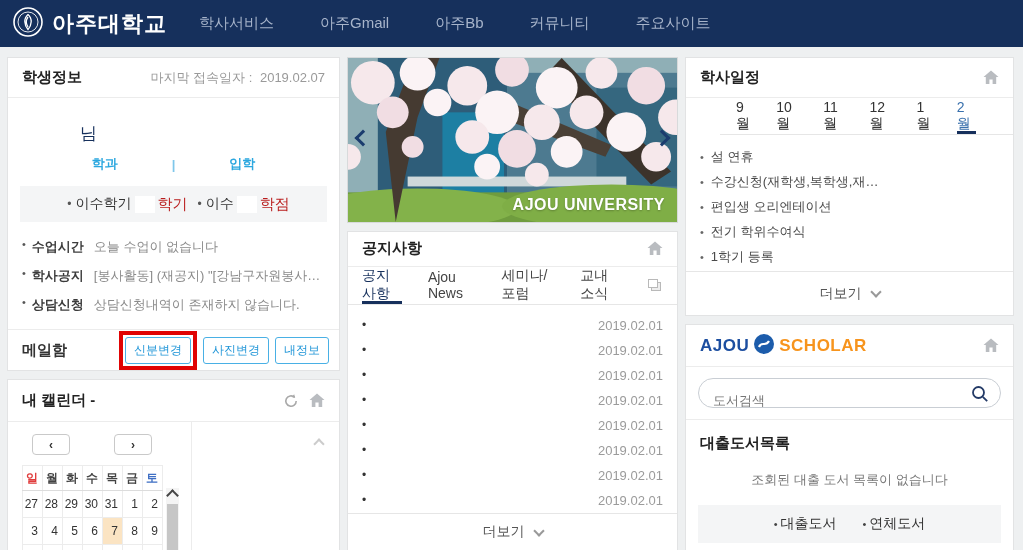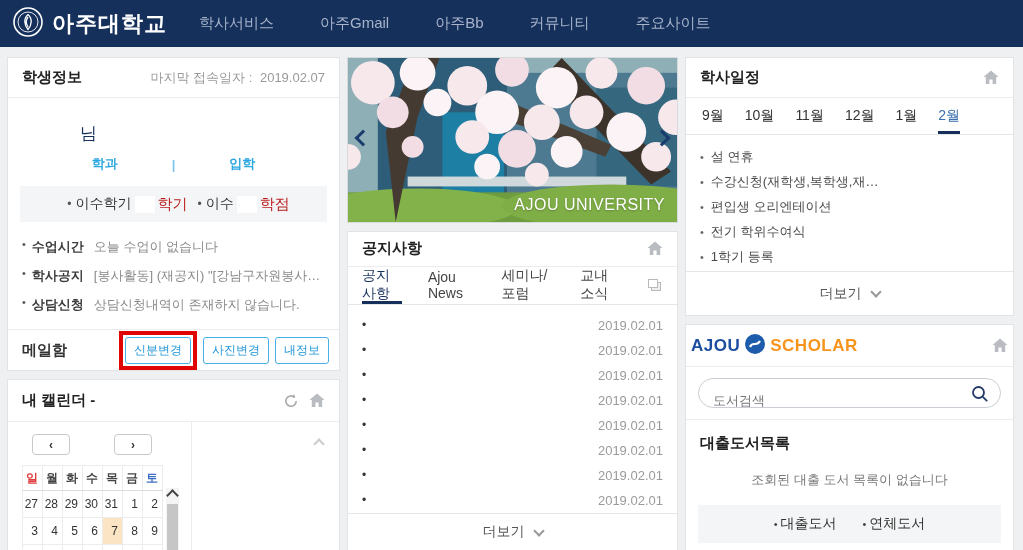--- a/index.html
+++ b/index.html
@@ -75,21 +75,21 @@
   .cal-scroll .arrow { display:block; width:9px; height:9px; margin:3px auto 4px;
     border-left:2px solid #444; border-top:2px solid #444; transform:rotate(45deg); }
   .cal-scroll .thumb { width:11px; height:88px; margin:0 auto; background:#c6c6c6; }
   .cal-divider { position:absolute; left:183px; top:0; bottom:-160px; width:1px; background:#ececec; }
   .cal-right-chev { position:absolute; right:16px; top:14px; }
 
   
   .carousel { position:relative; height:166px; border:1px solid #d8dadb; margin-bottom:8px;
     overflow:hidden; background:#8aa9b0; }
   .carousel svg { display:block; width:100%; height:100%; }
-  .car-caption { position:absolute; right:12px; bottom:8px; color:#fff; font-weight:normal;
+  .car-caption { position:absolute; right:12px; bottom:8px; color:#fff; font-weight:bold;
     font-size:16px; letter-spacing:.5px; text-shadow:0 1px 2px rgba(0,0,0,.25); }
   .car-arrow { position:absolute; top:50%; margin-top:-8px; width:12px; height:12px;
     border-left:3px solid #1b3c6e; border-top:3px solid #1b3c6e; cursor:pointer; }
   .car-arrow.left { left:9px; transform:rotate(-45deg); }
   .car-arrow.right { right:9px; transform:rotate(135deg); }
 
   
   .notice-panel { height:321px; display:flex; flex-direction:column; }
   .tabs { display:flex; align-items:stretch; height:38px; border-bottom:1px solid #e6e6e6;
     padding:0 14px; }
@@ -101,32 +101,32 @@
   ul.notice-list li { display:flex; align-items:center; height:25px; cursor:pointer; }
   ul.notice-list li::before { content:"•"; color:#333; font-size:12px; margin-right:8px; }
   ul.notice-list .ttl { flex:1; font-size:13px; color:#333; }
   ul.notice-list .date { color:#9b9b9b; font-size:13px; }
   .more-row { border-top:1px solid #e6e6e6; height:44px; display:flex; align-items:center;
     justify-content:center; gap:10px; cursor:pointer; }
   .more-row span.txt { font-size:14px; color:#555; }
 
   
   .months { display:flex; height:37px; align-items:stretch; border-bottom:1px solid #e6e6e6;
-    padding:0 16px; }
+    padding:0 16px;margin-left:34px; }
   .month { font-size:14px; color:#333; display:flex; align-items:center; margin-right:21px;
     cursor:pointer; border-bottom:3px solid transparent; padding-top:2px; }
   .month.active { color:#3a71ad; border-bottom-color:#16305c; }
   ul.sched-list { list-style:none; padding:9px 14px 2px; }
   ul.sched-list li { display:flex; align-items:center; height:25px; font-size:13px; color:#4a4a4a;
     cursor:pointer; white-space:nowrap; overflow:hidden; }
   ul.sched-list li::before { content:"•"; color:#666; font-size:11px; margin-right:7px; }
 
   
   .scholar-panel { height:248px; }
-  .scholar-header { height:42px; display:flex; align-items:center; padding:0 5px;
+  .scholar-header { height:42px; display:flex; align-items:center; padding:0 14px;
     border-bottom:1px solid #ececec; }
   .sch-logo { display:flex; align-items:center; gap:4px; cursor:pointer; }
   .sch-ajou { color:#1c4ea0; font-weight:bold; font-size:17px; letter-spacing:.5px; }
   .sch-scholar { color:#f7941d; font-weight:bold; font-size:17px; letter-spacing:.5px; }
   .search-row { padding:11px 12px; border-bottom:1px solid #ececec; }
   .search-pill { position:relative; height:30px; border:1px solid #c9ced4; border-radius:16px;
     display:flex; align-items:center; padding:0 36px 0 14px; background:#fff; }
   .search-pill input { border:none; outline:none; width:100%; font-size:13px; color:#555;
     font-family:"Liberation Sans",sans-serif; background:transparent;margin-top:15px; }
   .search-pill .mag { position:absolute; right:11px; top:6px; cursor:pointer; }

